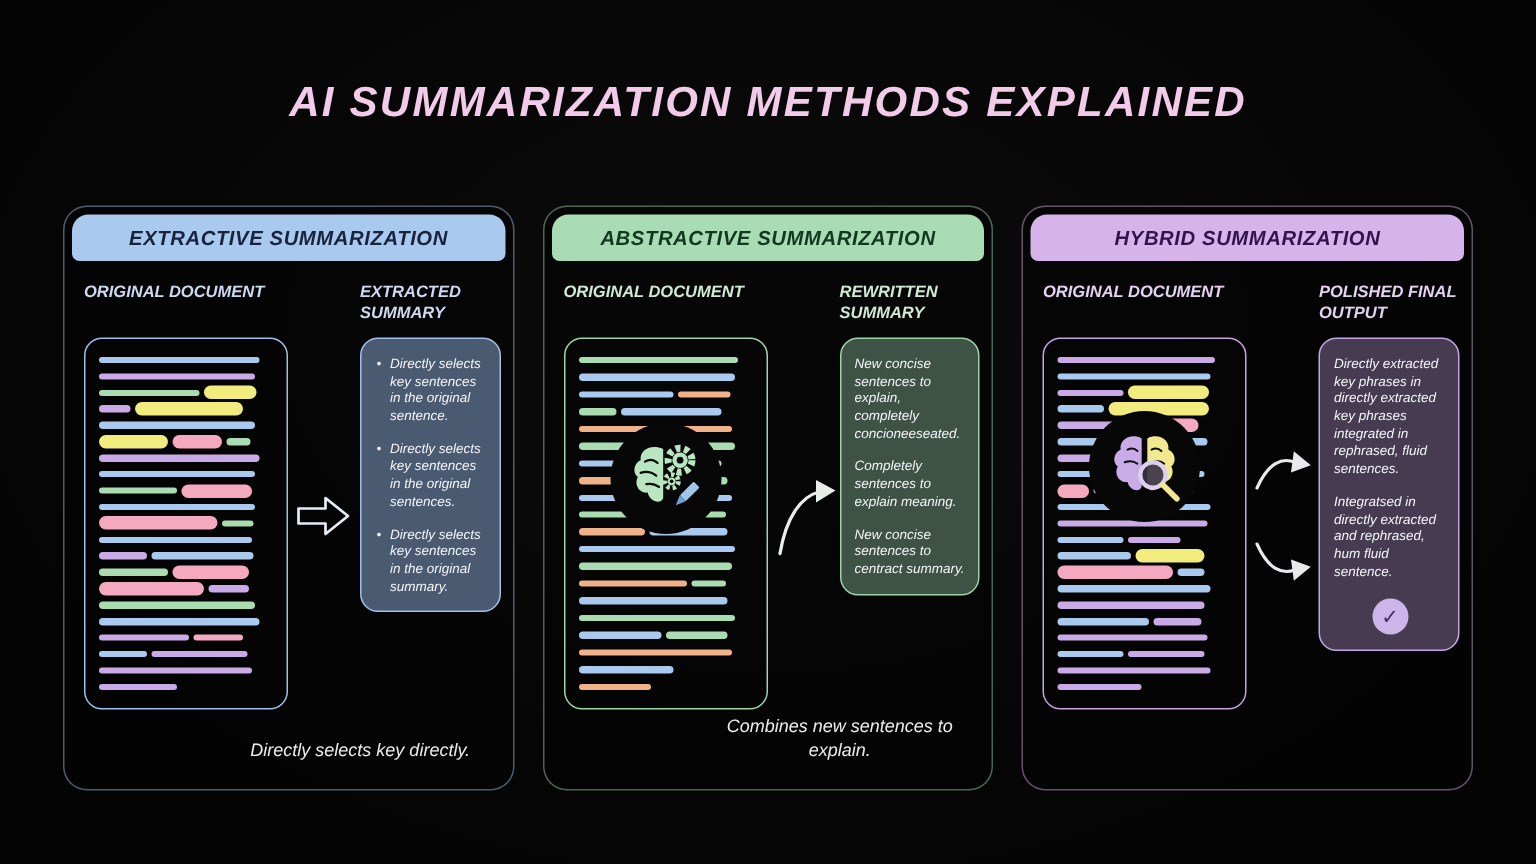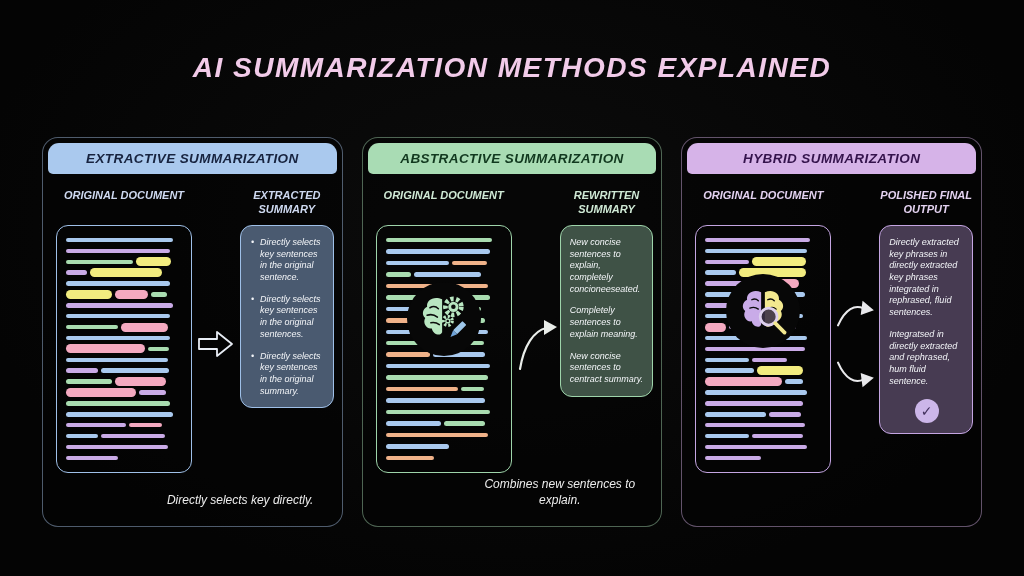--- a/index.html
+++ b/index.html
@@ -28,21 +28,21 @@
     margin:5px 5px 0 5px; padding:8px 0;
     background:var(--header-bg); color:var(--header-text);
     font-size:13.5px; font-weight:bold; text-align:center; letter-spacing:0.4px;
     border-radius:11px 11px 5px 5px;
   }
   .panel-body { display:flex; gap:3px; padding:14px 8px 0 13px; }
   .doc-col { width:136px; display:flex; flex-direction:column; flex-shrink:0; }
   .col-label {
     min-height:30px; margin-bottom:7px;
     color:var(--label-text); font-size:11px; font-weight:bold;
-    text-align:center; line-height:1.3;
+    line-height:1.3;
   }
   .doc-box {
     position:relative; height:248px;
     border:1.5px solid var(--box-border); border-radius:12px;
     padding:11px 9px;
     display:flex; flex-direction:column; justify-content:space-between;
   }
   .doc-row { display:flex; gap:3px; align-items:center; height:6px; }
   .doc-seg { height:4.5px; border-radius:3px; flex-shrink:0; }
   .doc-seg.thick { height:9px; border-radius:5px; }

